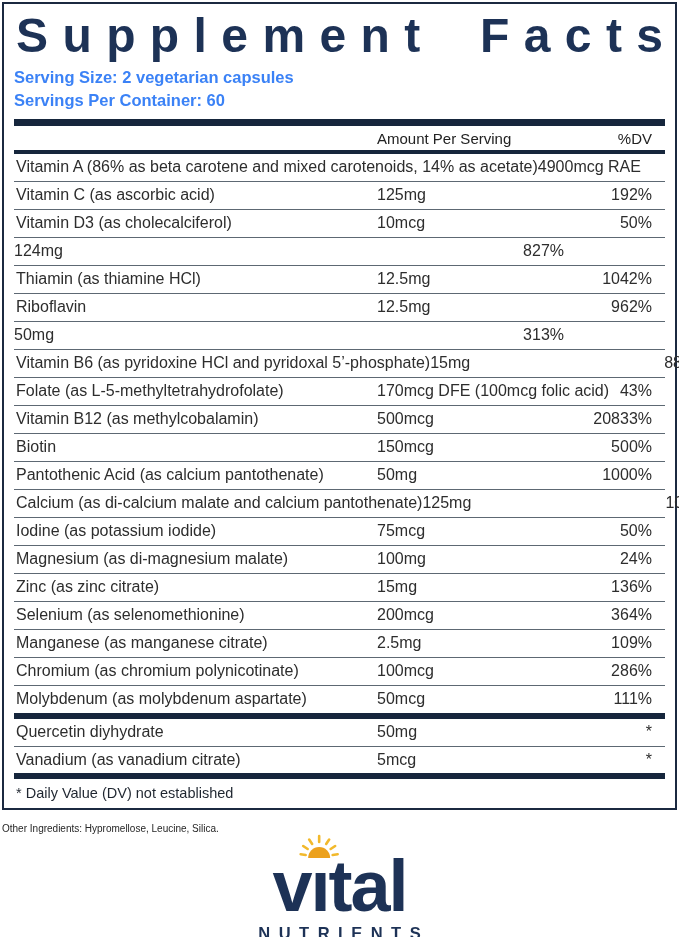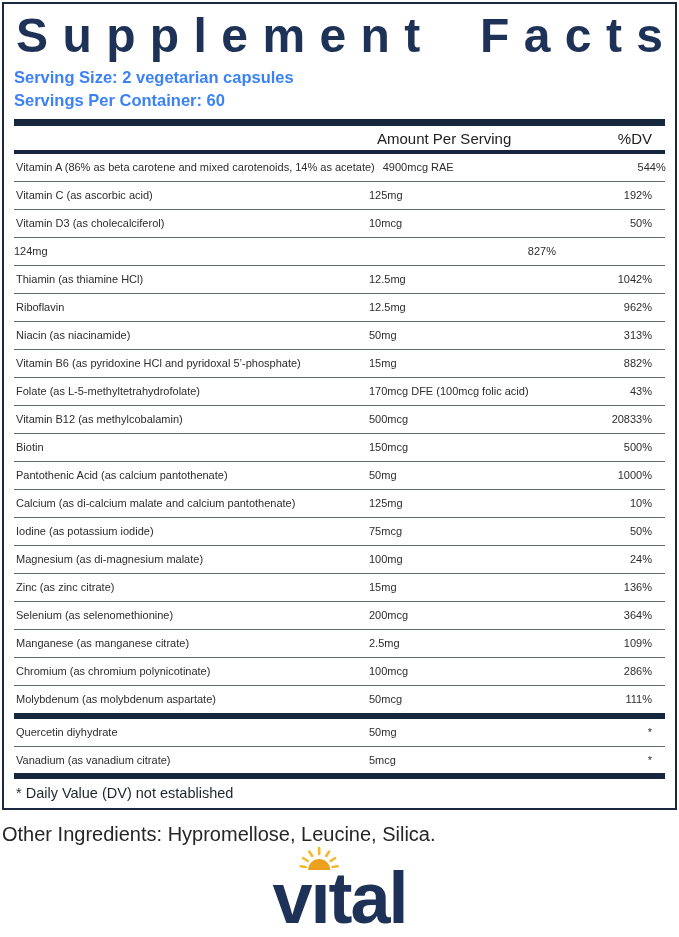--- a/index.html
+++ b/index.html
@@ -38,32 +38,32 @@
     display:grid;
     grid-template-columns:1fr 200px 88px;
     align-items:baseline;
   }
   .hdr-row{padding:4px 0 3px 0;font-size:15px;color:#222;}
   .hdr-amount{text-align:left;padding-right:10px;}
   .hdr-dv{text-align:right;padding-right:13px;}
   .rows .grid-row{
     padding:4.6px 0 4.4px 0;
     border-bottom:1.4px solid var(--divider);
-    font-size:11px;line-height:18px;gap:8px;
+    font-size:16px;line-height:18px;
   }
   .rows .grid-row:last-child{border-bottom:none;}
   .cell.name{white-space:nowrap;padding-left:2px;}
   .cell.amount{text-align:left;padding-right:10px;white-space:nowrap;}
   .cell.dv{text-align:right;padding-right:13px;white-space:nowrap;}
   .footnote{
     font-size:14.5px;color:#1f2630;
     padding:6px 0 7px 2px;
   }
   .other-ingredients{
-    font-size:20px;color:#262626;
+    font-size:10px;color:#262626;
     margin:13px 0 0 2px;
   }
   .logo{
     text-align:center;
     margin-top:16px;
     color:var(--navy);
   }
   .logo-word{
     position:relative;display:inline-block;
     font-weight:bold;font-size:72px;line-height:1;
@@ -130,21 +130,20 @@
         <div class="cell name">Thiamin (as thiamine HCl)</div>
         <div class="cell amount">12.5mg</div>
         <div class="cell dv">1042%</div>
       </div>
       <div class="grid-row">
         <div class="cell name">Riboflavin</div>
         <div class="cell amount">12.5mg</div>
         <div class="cell dv">962%</div>
       </div>
       <div class="grid-row">
-        <div class="cell name">Niacin (as niacinamide)</div>
         <div class="cell amount">50mg</div>
         <div class="cell dv">313%</div>
       </div>
       <div class="grid-row">
         <div class="cell name">Vitamin B6 (as pyridoxine HCl and pyridoxal 5’-phosphate)</div>
         <div class="cell amount">15mg</div>
         <div class="cell dv">882%</div>
       </div>
       <div class="grid-row">
         <div class="cell name">Folate (as L-5-methyltetrahydrofolate)</div>

